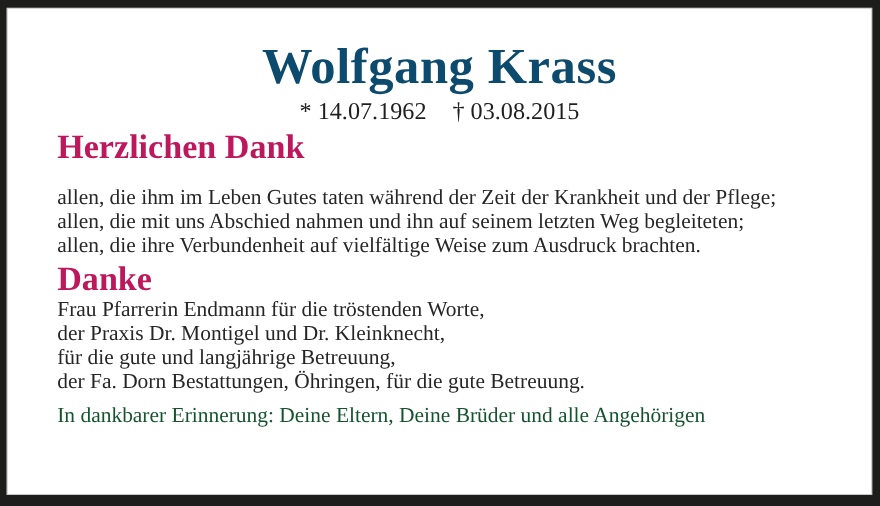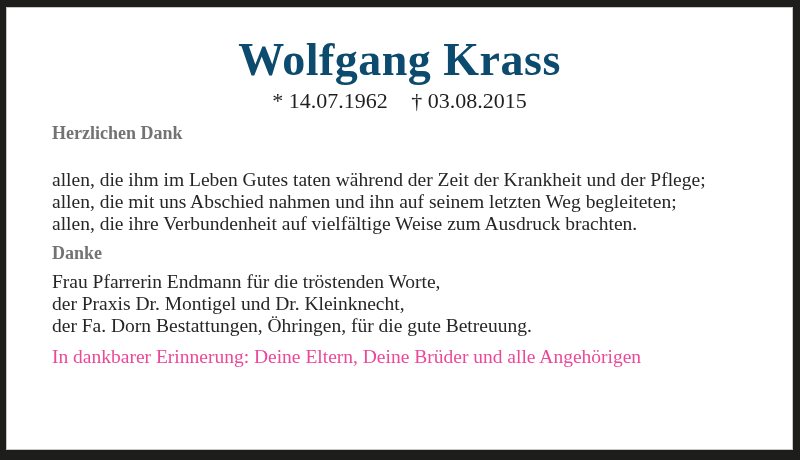--- a/index.html
+++ b/index.html
@@ -48,44 +48,44 @@
   }
   .dates .death {
     margin-left: 18px;
   }
   .body-block {
     margin-left: 46px;
     margin-right: 14px;
   }
   .section-heading {
     font-weight: bold;
-    font-size: 18px;
+    font-size: 31px;
     line-height: 23px;
-    color: #737373;
+    color: #be185d;
     margin: 0;
   }
   .heading-1 { margin-top: 10px; }
   .heading-2 { margin-top: 7px; }
   .para {
     margin-top: 7px;
   }
   .para-1 { margin-top: 24px; }
   .para-2 { margin-top: 6px; }
   .line {
     font-size: 19.5px;
     line-height: 22px;
     white-space: nowrap;
     color: #262626;
   }
   .closing {
     margin-top: 9px;
     font-size: 19.5px;
     line-height: 22px;
     white-space: nowrap;
-    color: #ec4899;
+    color: #14532d;
   }
 </style>
 </head>
 <body>
 
 <div class="frame">
   <div class="inner">
 
     <div class="deceased-name">Wolfgang Krass</div>
 
@@ -102,20 +102,21 @@
         <div class="line">allen, die ihm im Leben Gutes taten während der Zeit der Krankheit und der Pflege;</div>
         <div class="line">allen, die mit uns Abschied nahmen und ihn auf seinem letzten Weg begleiteten;</div>
         <div class="line">allen, die ihre Verbundenheit auf vielfältige Weise zum Ausdruck brachten.</div>
       </div>
 
       <div class="section-heading heading-2">Danke</div>
 
       <div class="para para-2">
         <div class="line">Frau Pfarrerin Endmann für die tröstenden Worte,</div>
         <div class="line">der Praxis Dr. Montigel und Dr. Kleinknecht,</div>
+        <div class="line">für die gute und langjährige Betreuung,</div>
         <div class="line">der Fa. Dorn Bestattungen, Öhringen, für die gute Betreuung.</div>
       </div>
 
       <div class="closing">In dankbarer Erinnerung: Deine Eltern, Deine Brüder und alle Angehörigen</div>
 
     </div>
   </div>
 </div>
 
 </body></html>

